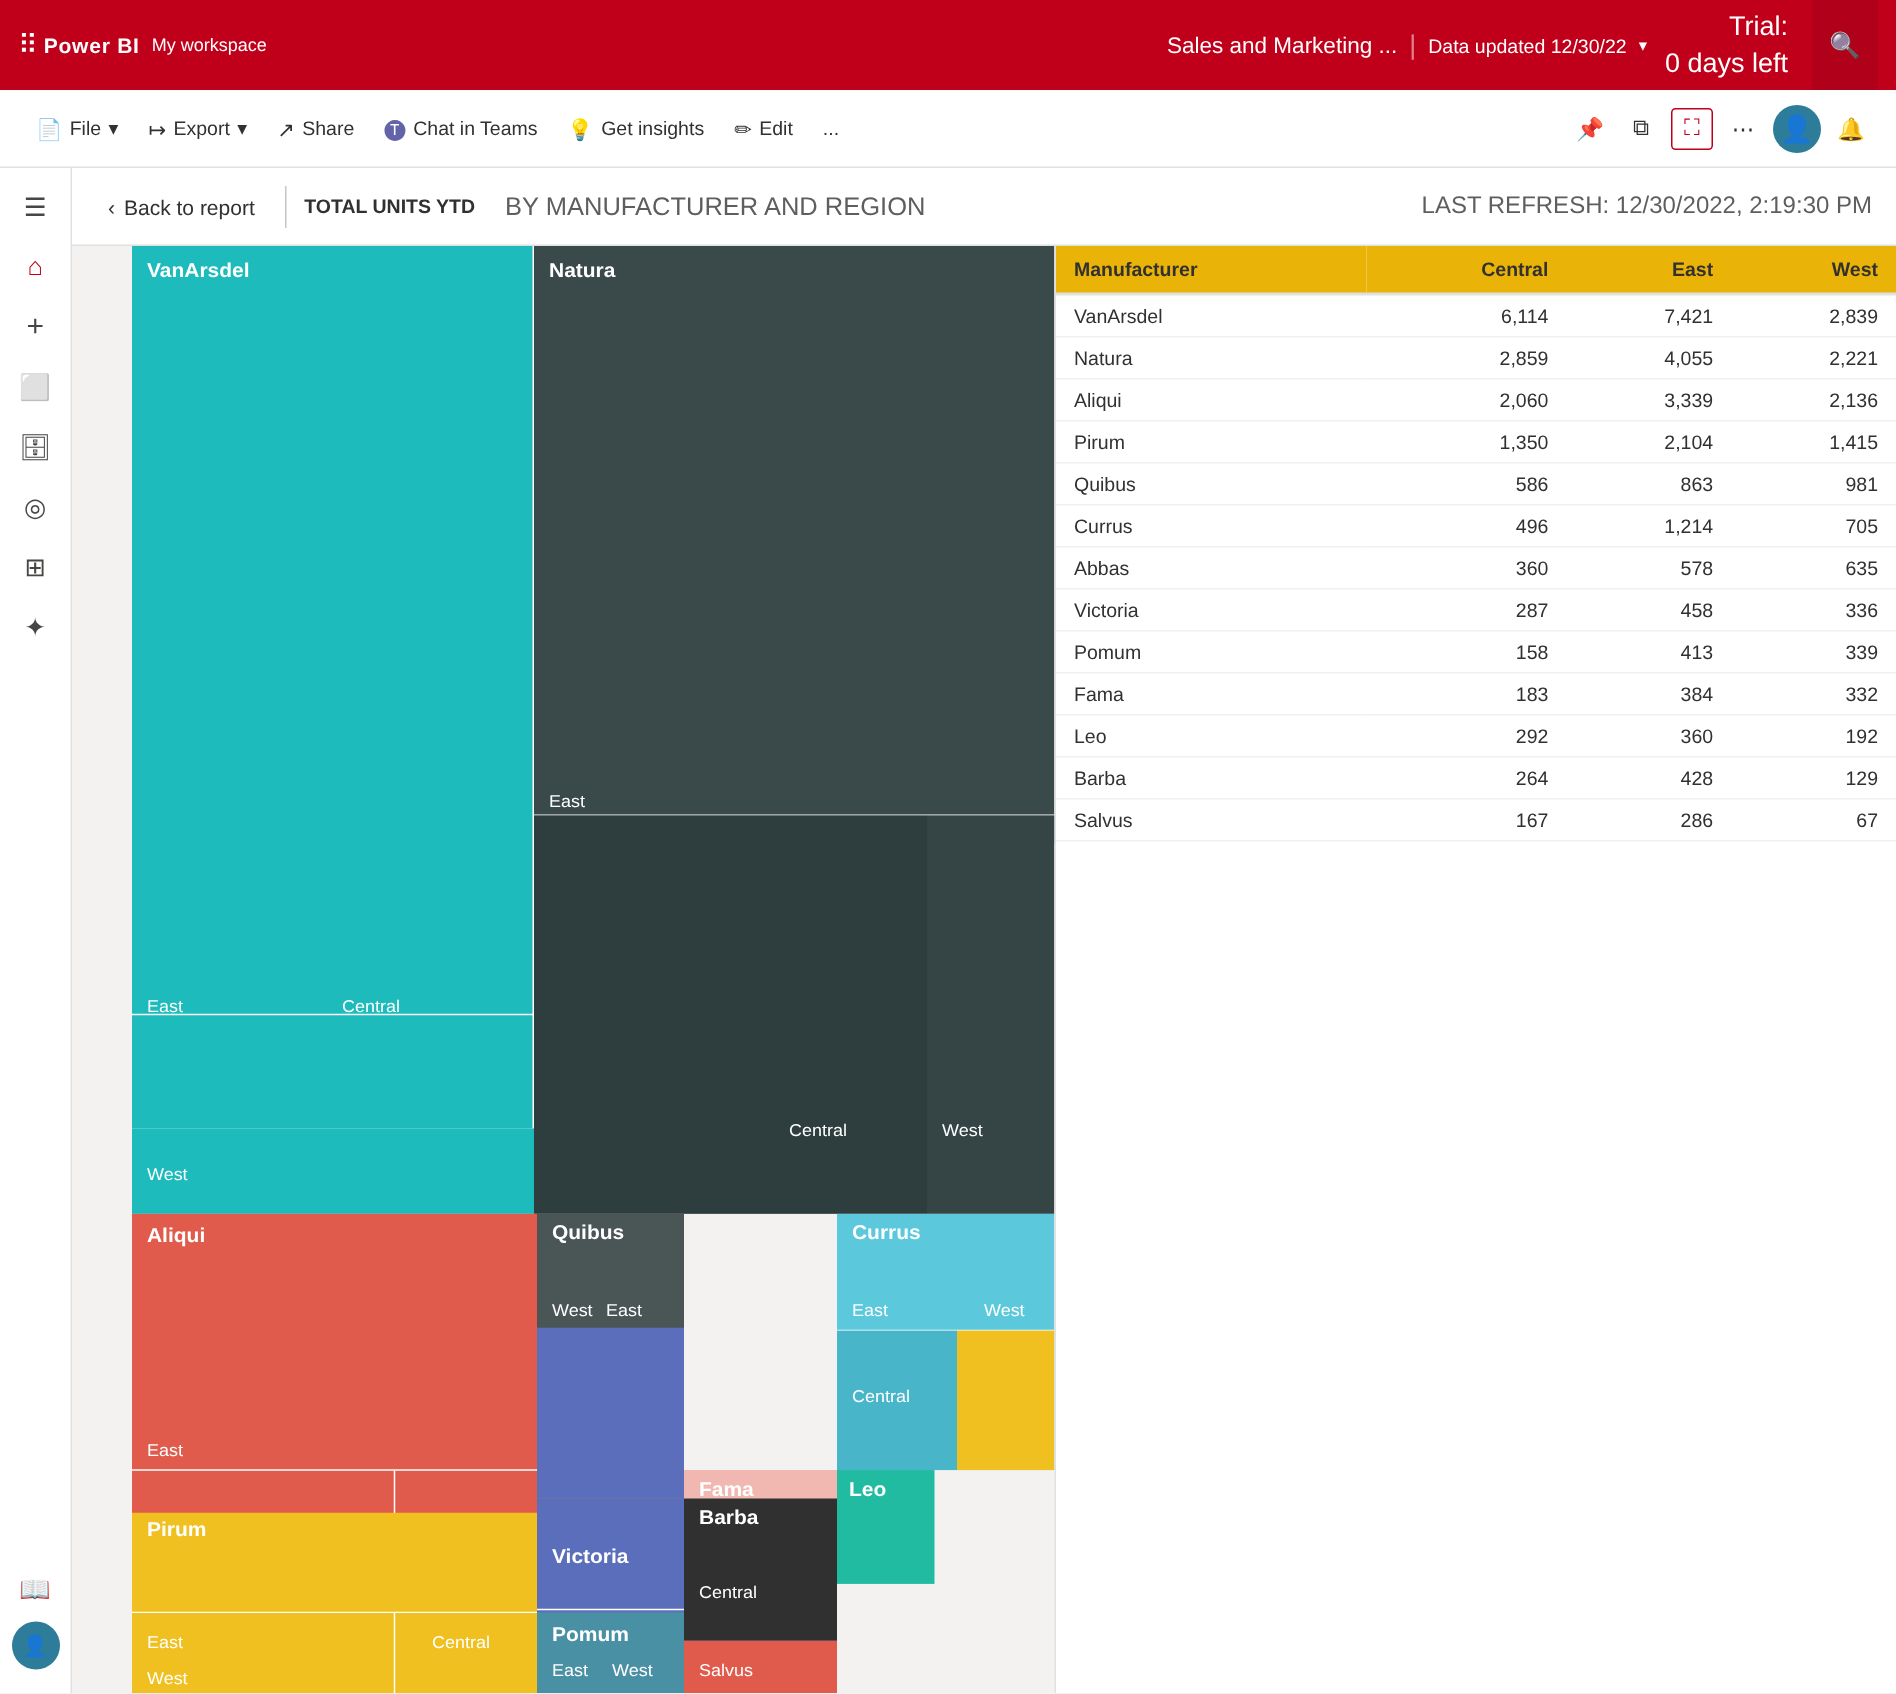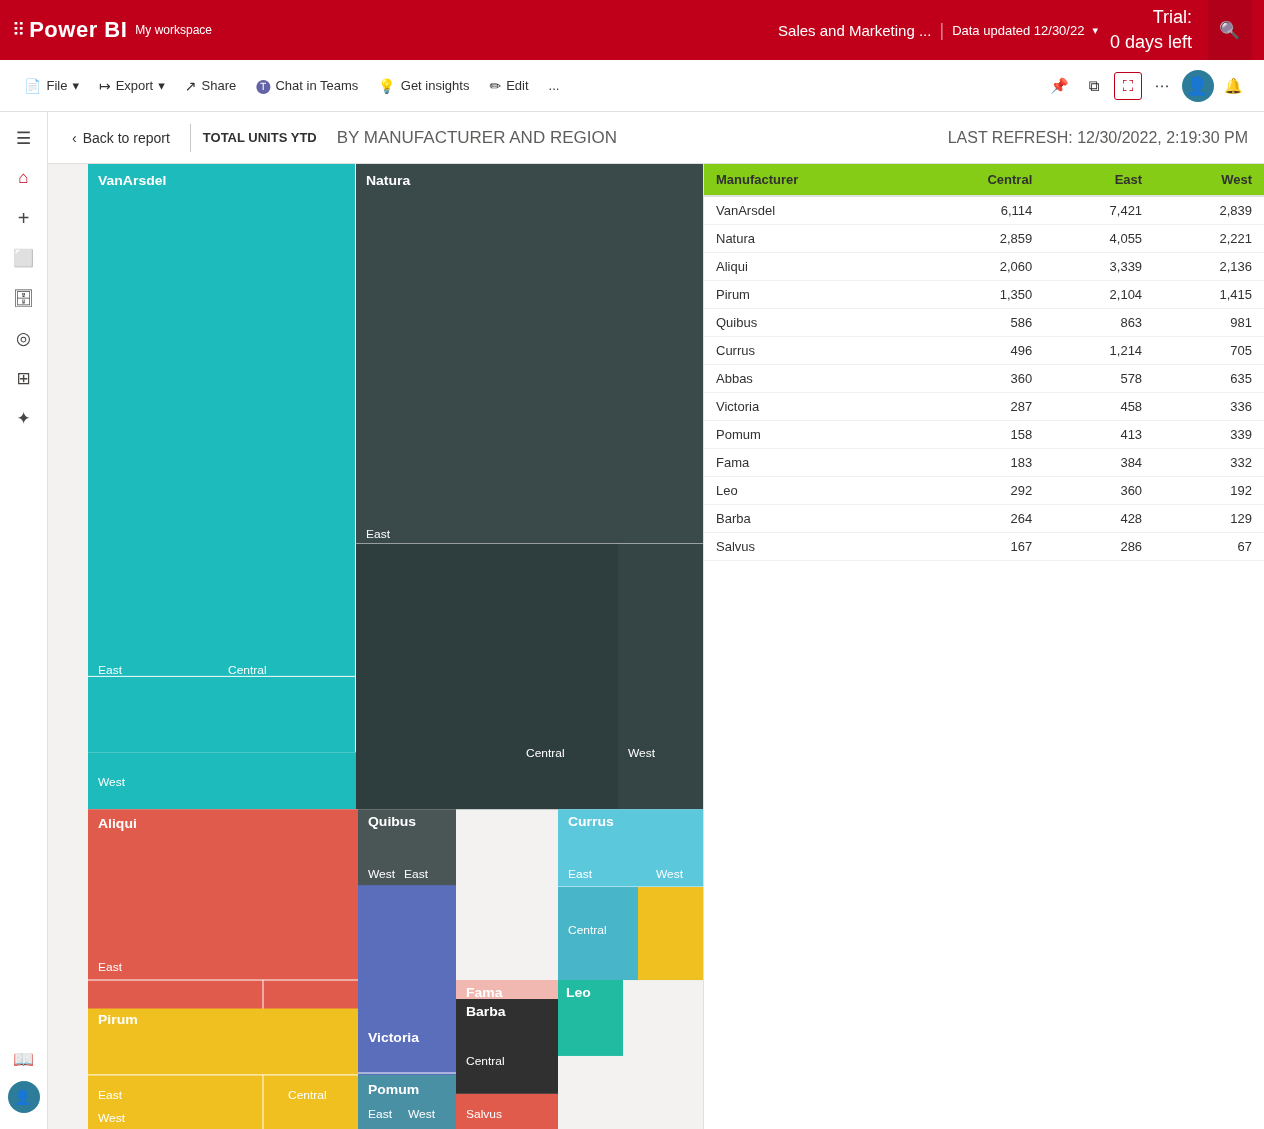--- a/index.html
+++ b/index.html
@@ -9,21 +9,21 @@
     .top-bar {
       background: #c0001a;
       height: 60px;
       display: flex;
       align-items: center;
       padding: 0 12px;
       color: white;
       gap: 12px;
     }
     .top-bar .dots-icon { color: white; font-size: 18px; margin-right: 4px; }
-    .top-bar .brand { font-weight: 700; font-size: 22px; letter-spacing: 0.5px; margin-right: 8px; }
+    .top-bar .brand { font-weight: 700; font-size: 14px; letter-spacing: 0.5px; margin-right: 8px; }
     .top-bar .workspace { font-size: 12px; font-weight: 400; }
     .top-bar .search-btn { background: #e8001f; border: none; color: white; width: 36px; height: 36px; display: flex; align-items: center; justify-content: center; cursor: pointer; font-size: 16px; margin-left: 8px; }
     .top-bar-left { display: flex; align-items: center; flex: 1; }
     .top-bar-center { display: flex; align-items: center; }
     .top-bar-right { display: flex; align-items: center; margin-left: auto; gap: 8px; }
 
     
     .toolbar {
       background: white;
       height: 52px;
@@ -126,21 +126,21 @@
       width: 100%;
       border-collapse: collapse;
       font-size: 13px;
     }
     .data-table th {
       padding: 8px 12px;
       text-align: right;
       font-weight: 600;
       color: #323130;
       border-bottom: 2px solid #e0e0e0;
-      background: #84cc16;
+      background: #eab308;
       white-space: nowrap;
     }
     .data-table th:first-child { text-align: left; }
     .data-table td {
       padding: 6px 12px;
       text-align: right;
       color: #323130;
       border-bottom: 1px solid #f0f0f0;
     }
     .data-table td:first-child { text-align: left; color: #323130; }

